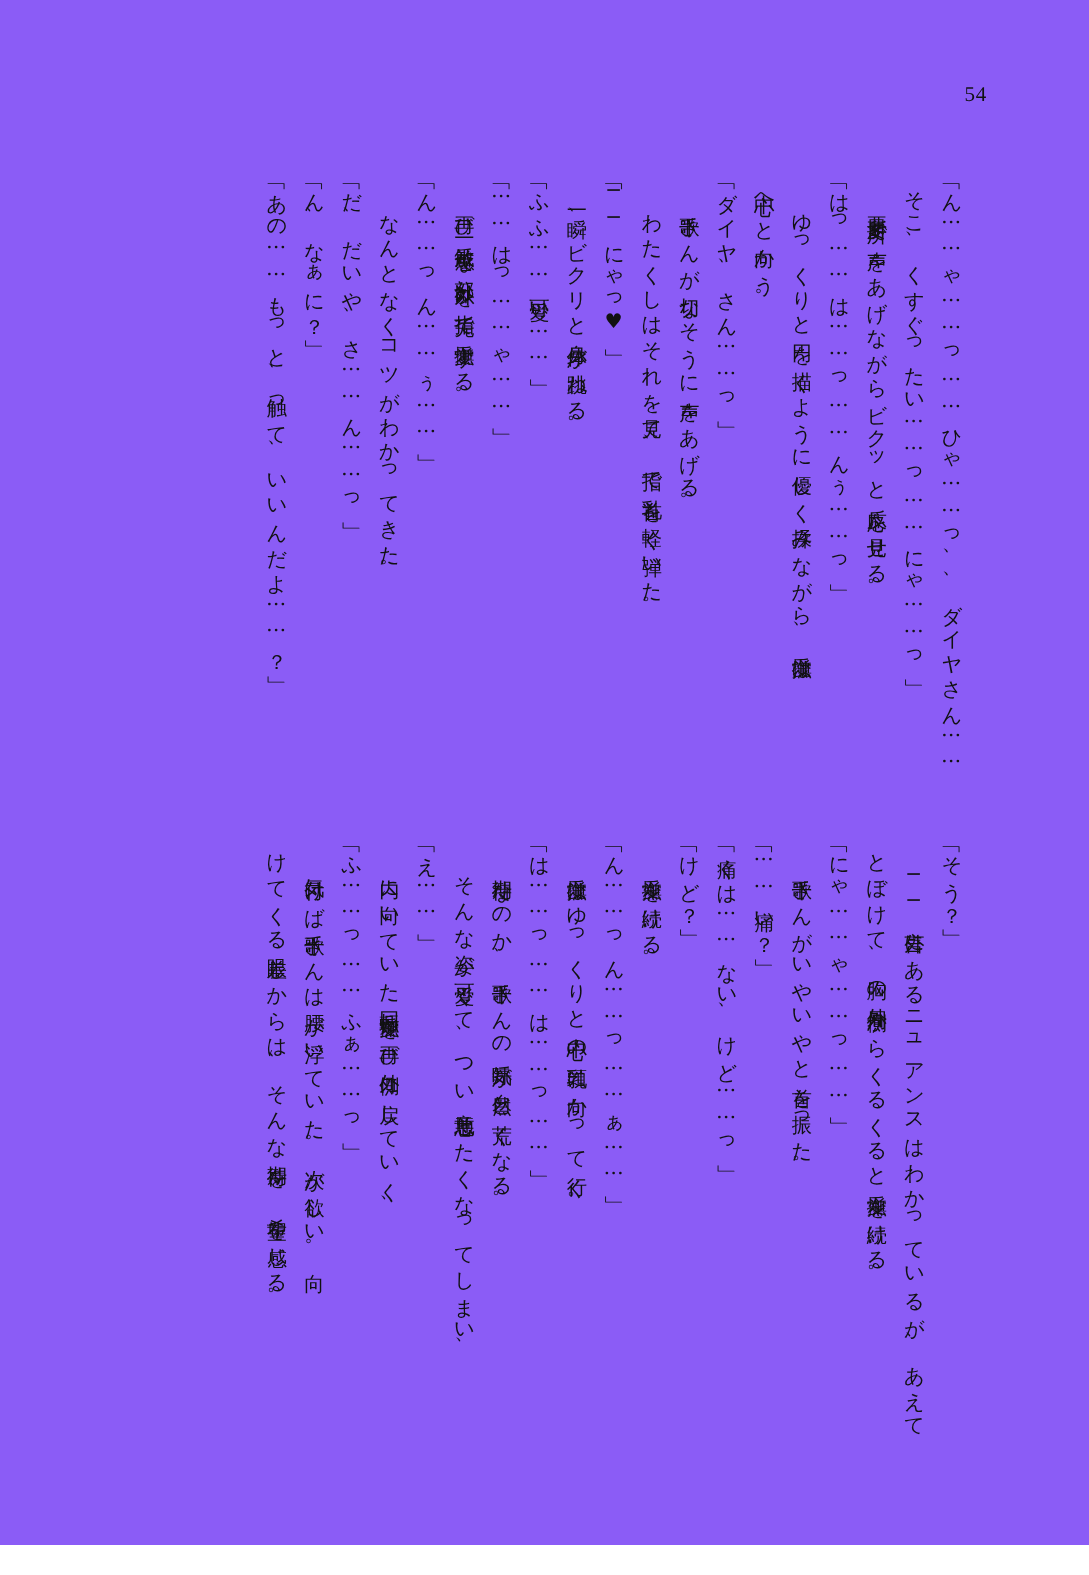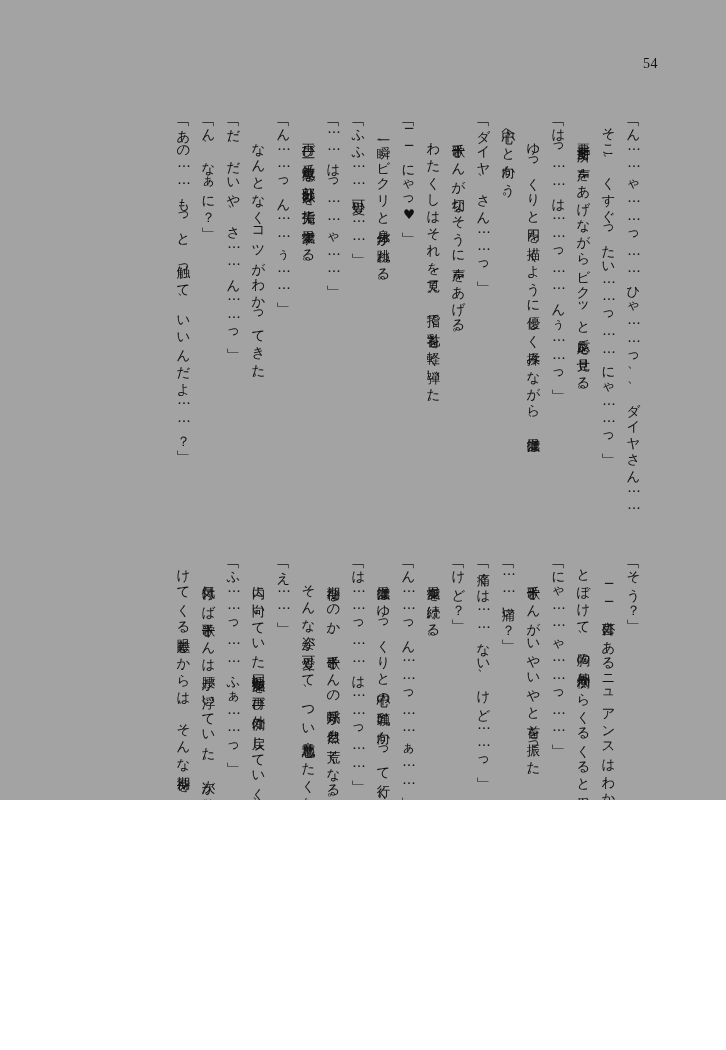--- a/index.html
+++ b/index.html
@@ -3,22 +3,22 @@
 <meta charset="utf-8">
 <style>
   html, body {
     margin: 0;
     padding: 0;
     background: #ffffff;
   }
   .page {
     position: relative;
     width: 726px;
-    height: 800px;
-    background: #a3a3a3;
+    height: 1030px;
+    background: #8b5cf6;
     overflow: hidden;
     font-family: "DejaVu Serif", "Liberation Serif", serif;
     color: #111111;
   }
   .page-number {
     position: absolute;
     top: 56px;
     right: 68px;
     font-size: 14px;
     font-family: "Liberation Serif", serif;

